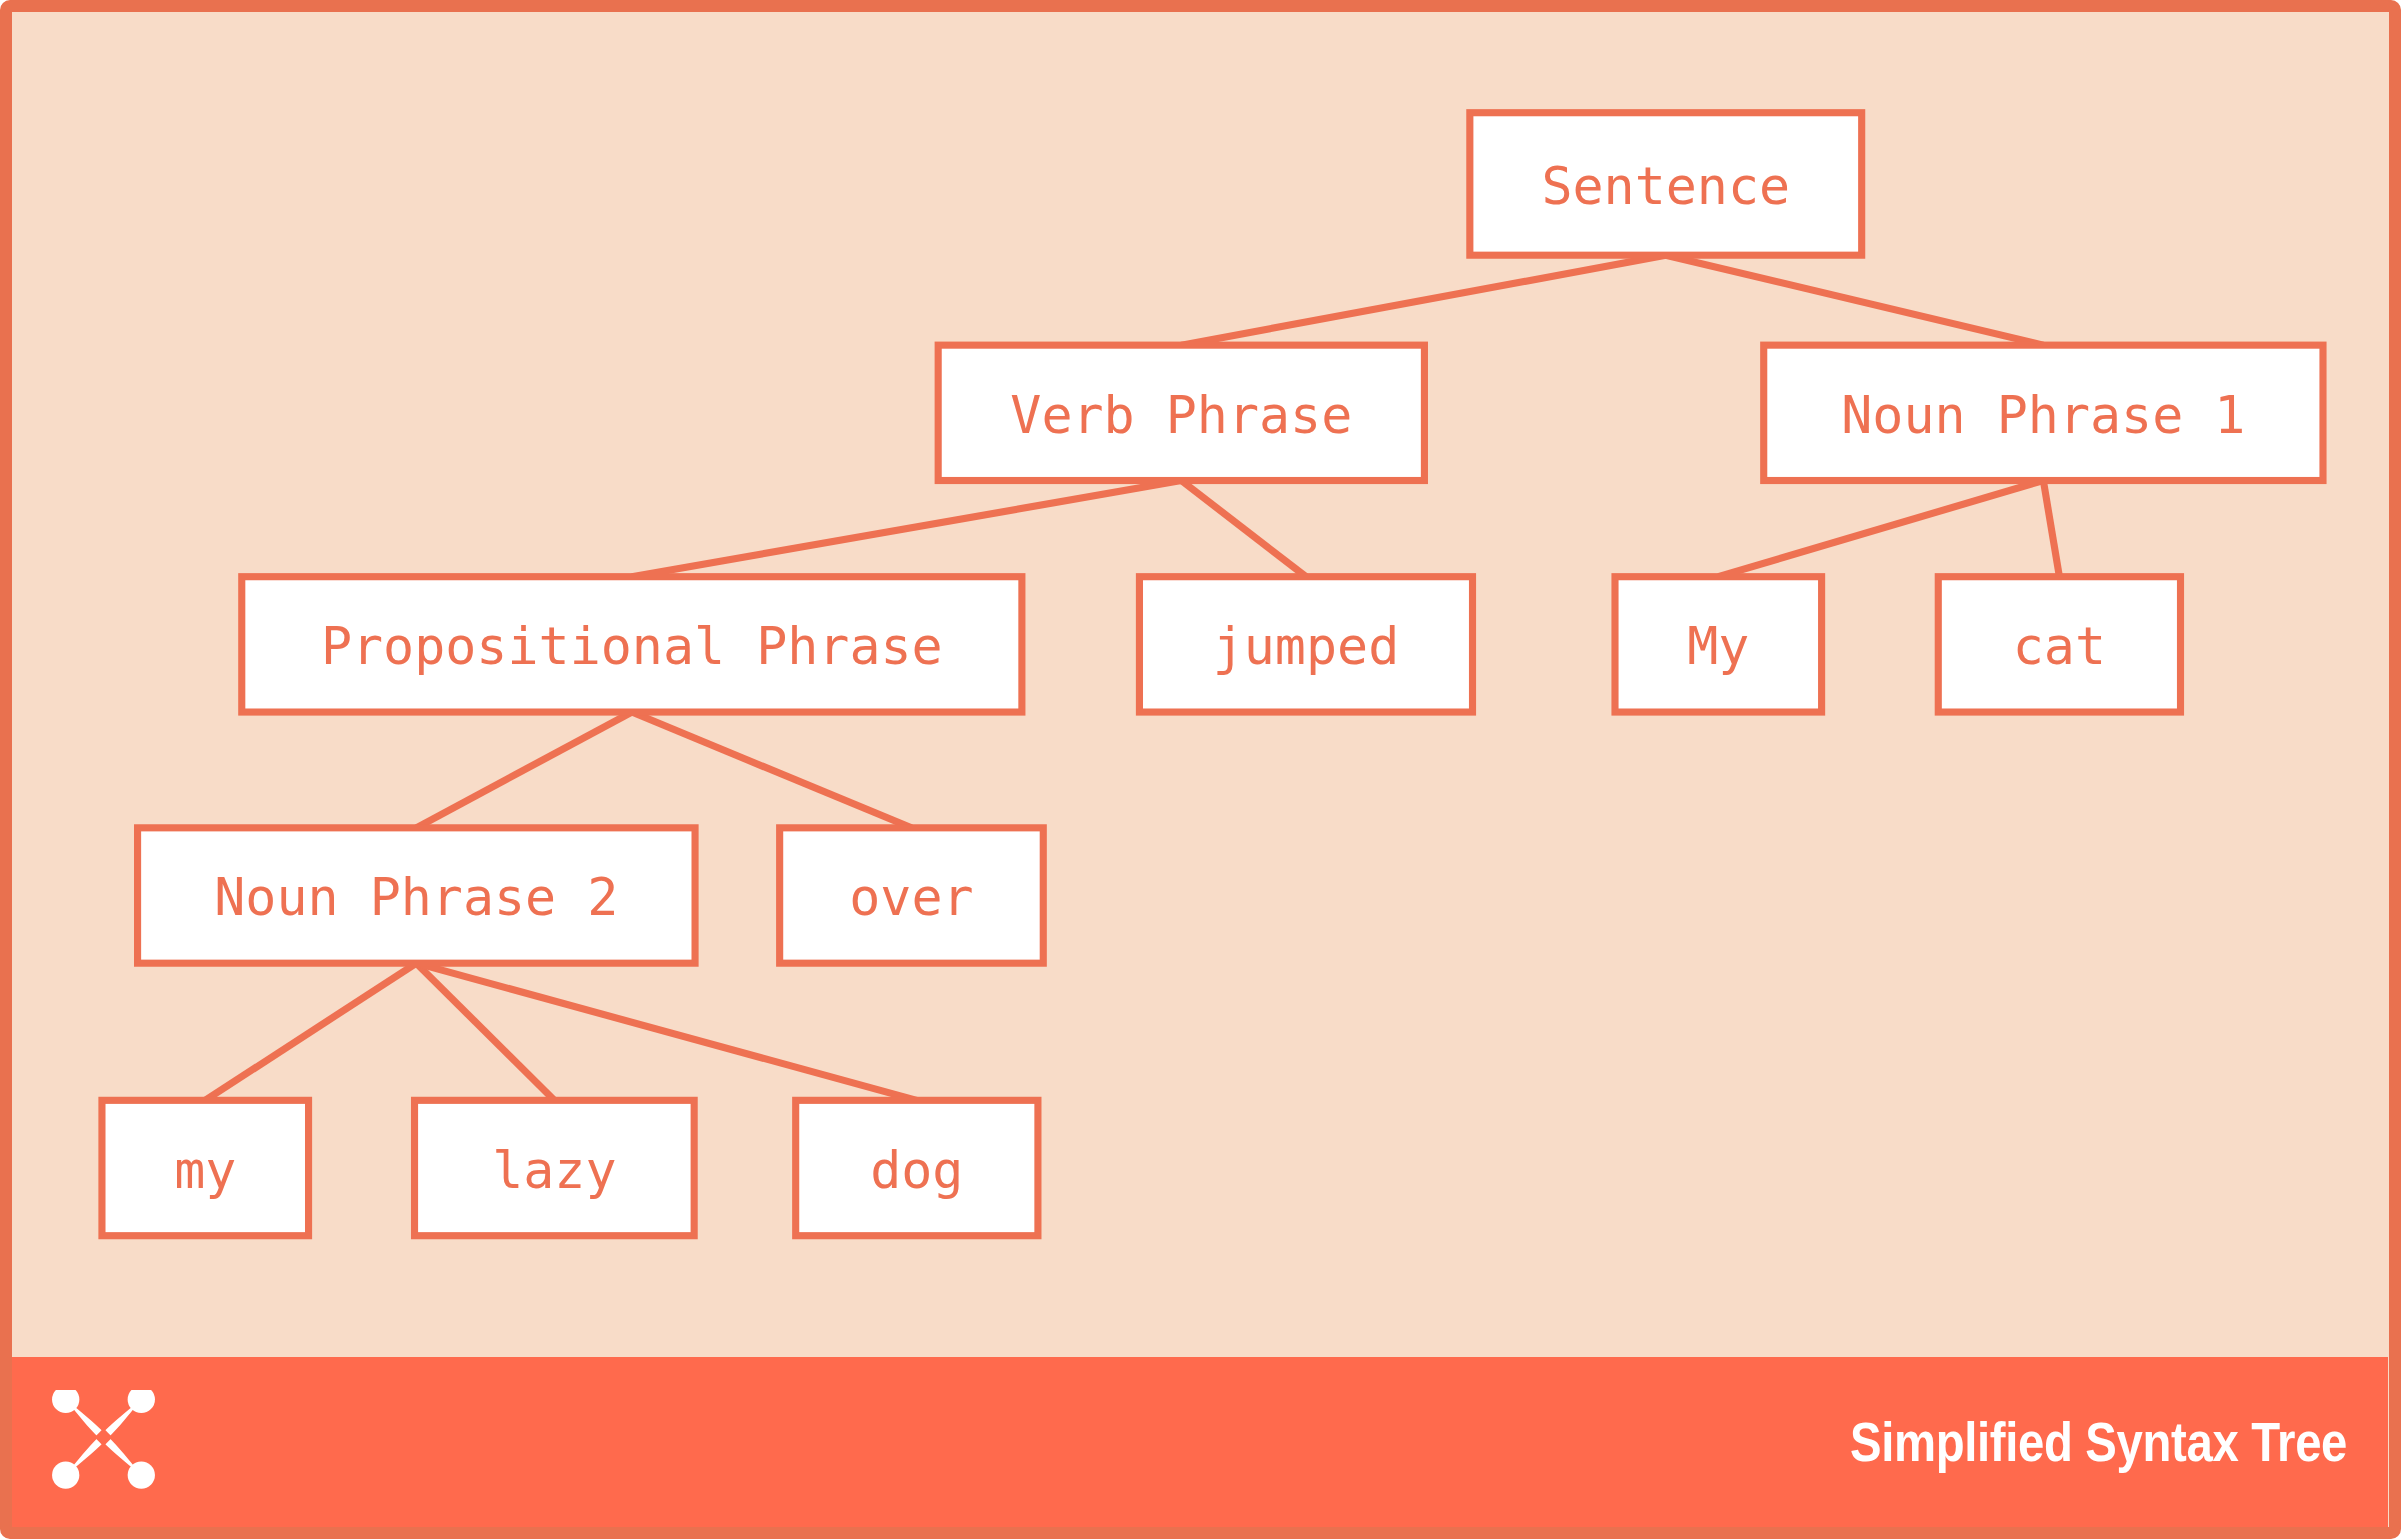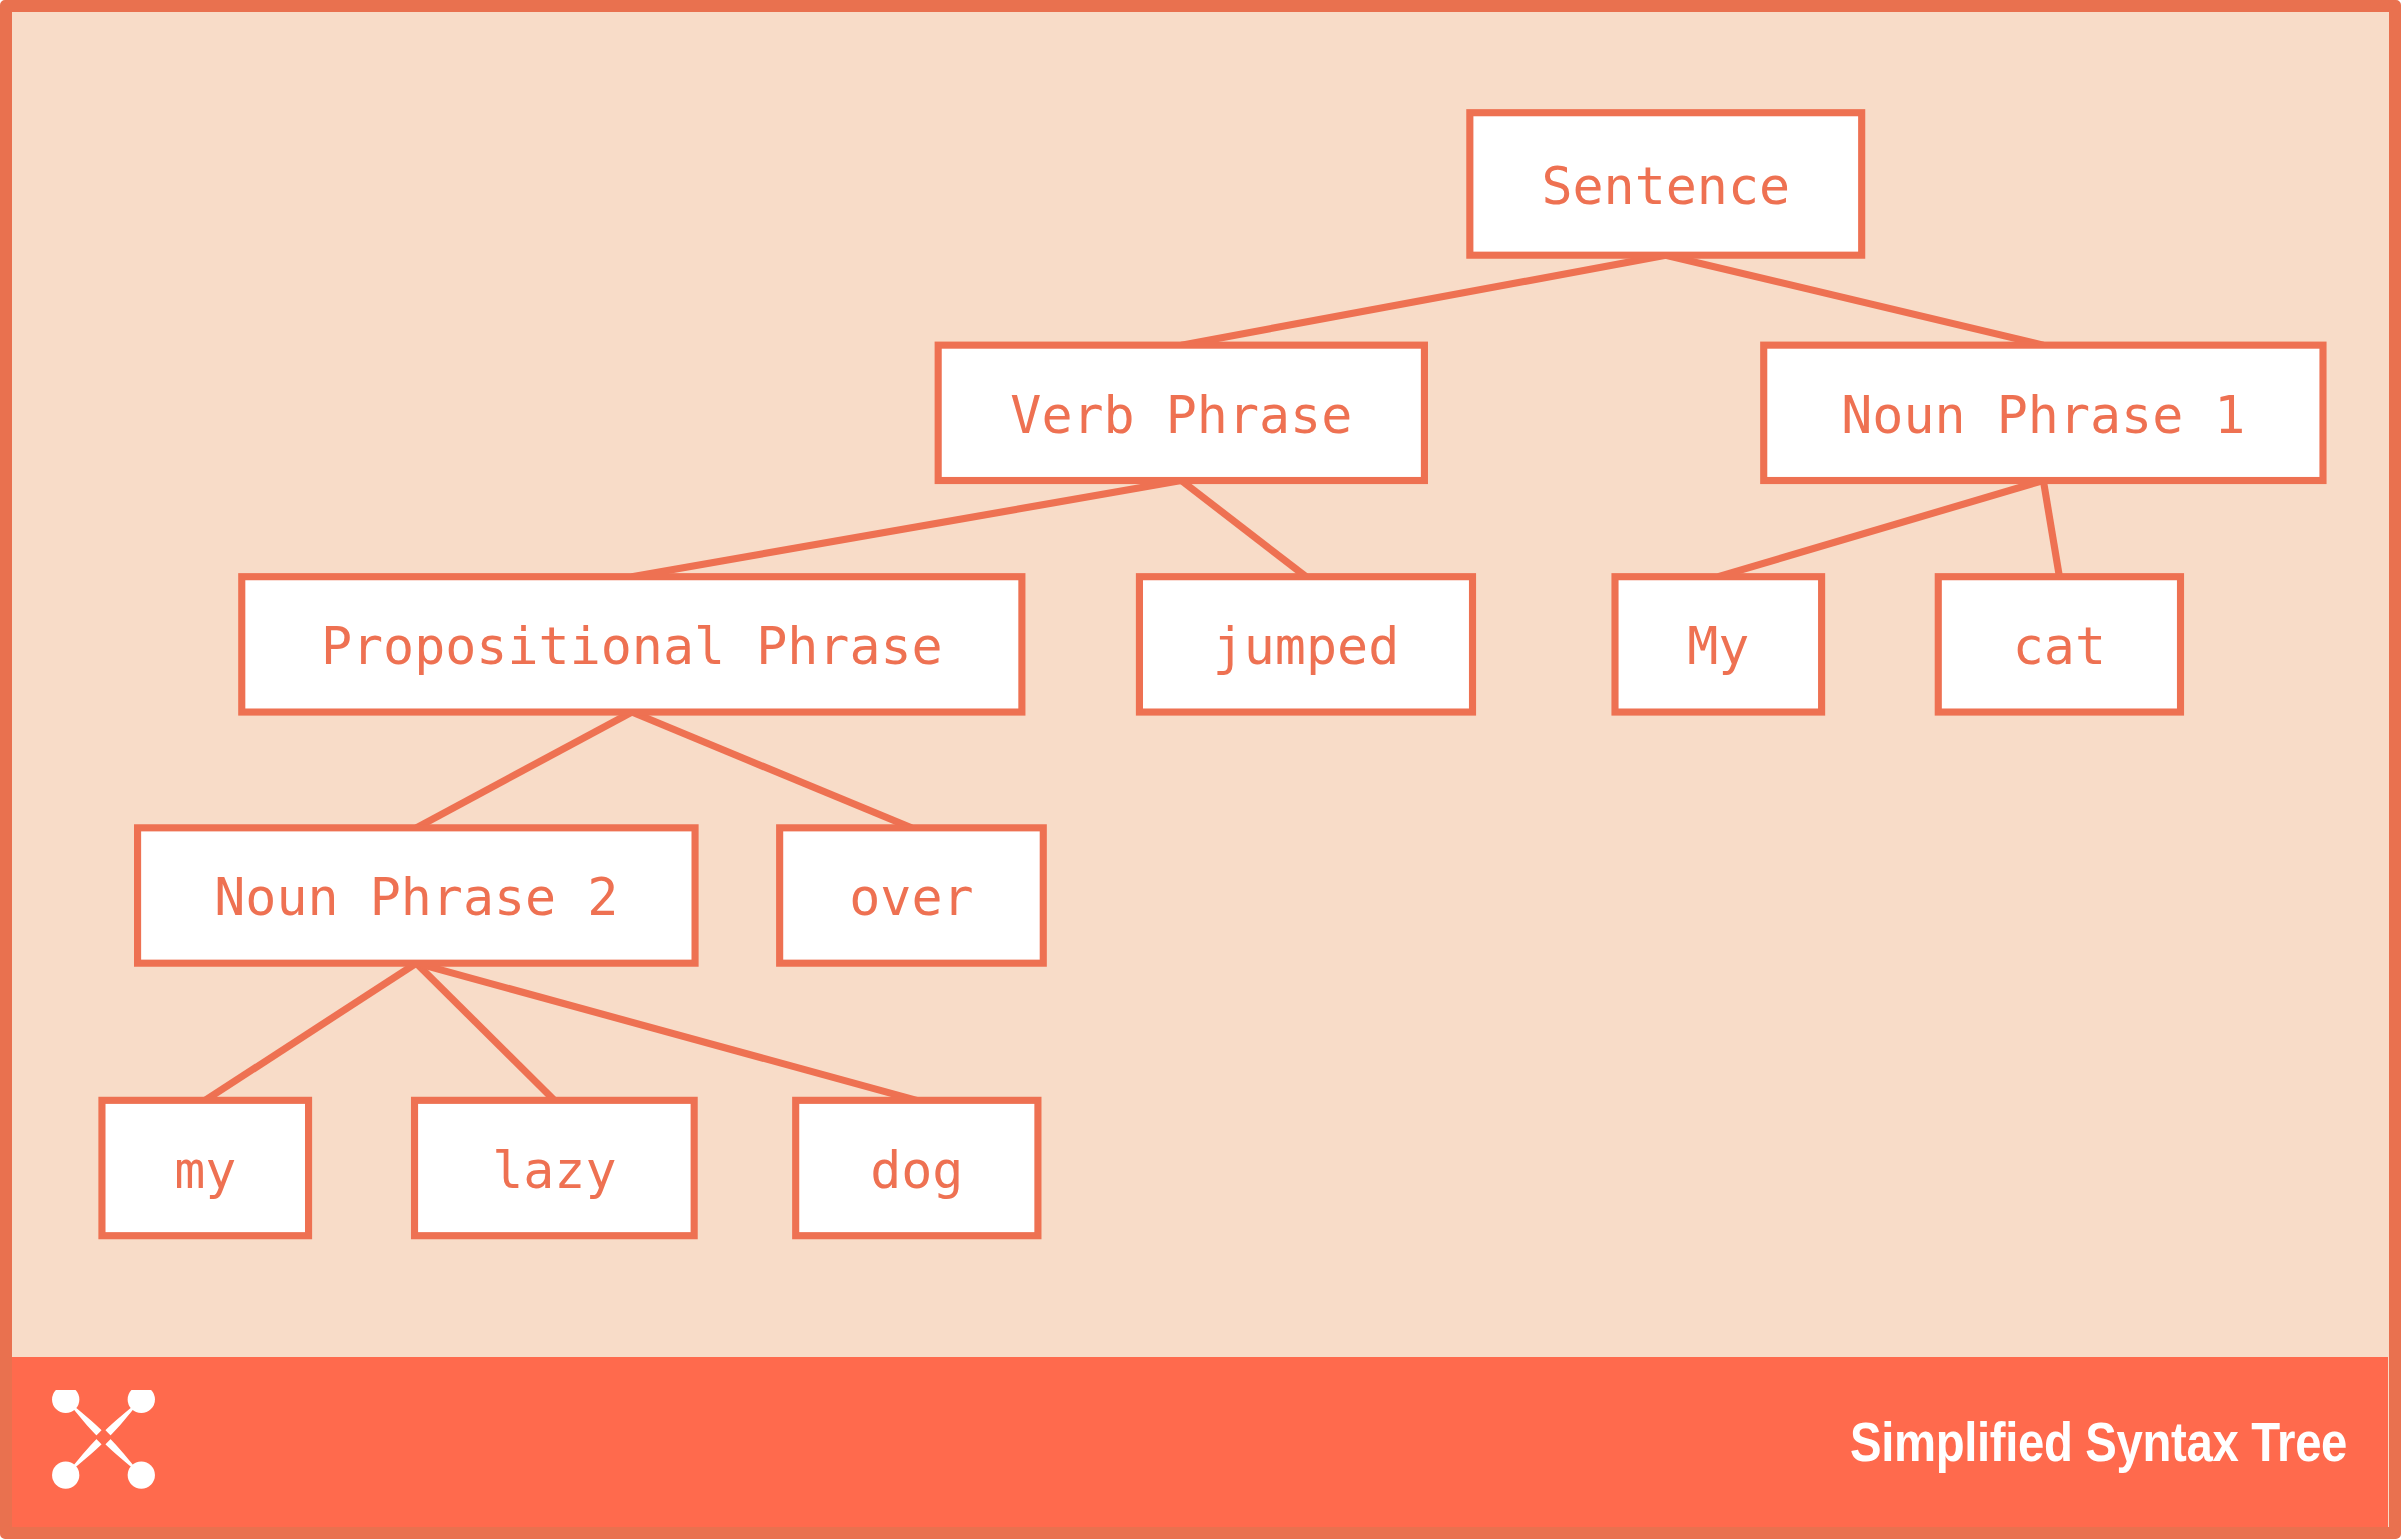--- a/index.html
+++ b/index.html
@@ -15,21 +15,21 @@
   }
 
   #card {
     position: absolute;
     left: 0;
     top: 0;
     width: 2401px;
     height: 1539px;
     box-sizing: border-box;
     border: 12.5px solid #E9714F;
-    border-radius: 5px;
+    border-radius: 10px;
     background: #F8DCC8;
     overflow: hidden;
     padding-left: 20px;
   }
 
   #canvas-area {
     position: absolute;
     left: 0;
     top: 0;
     width: 2376px;

